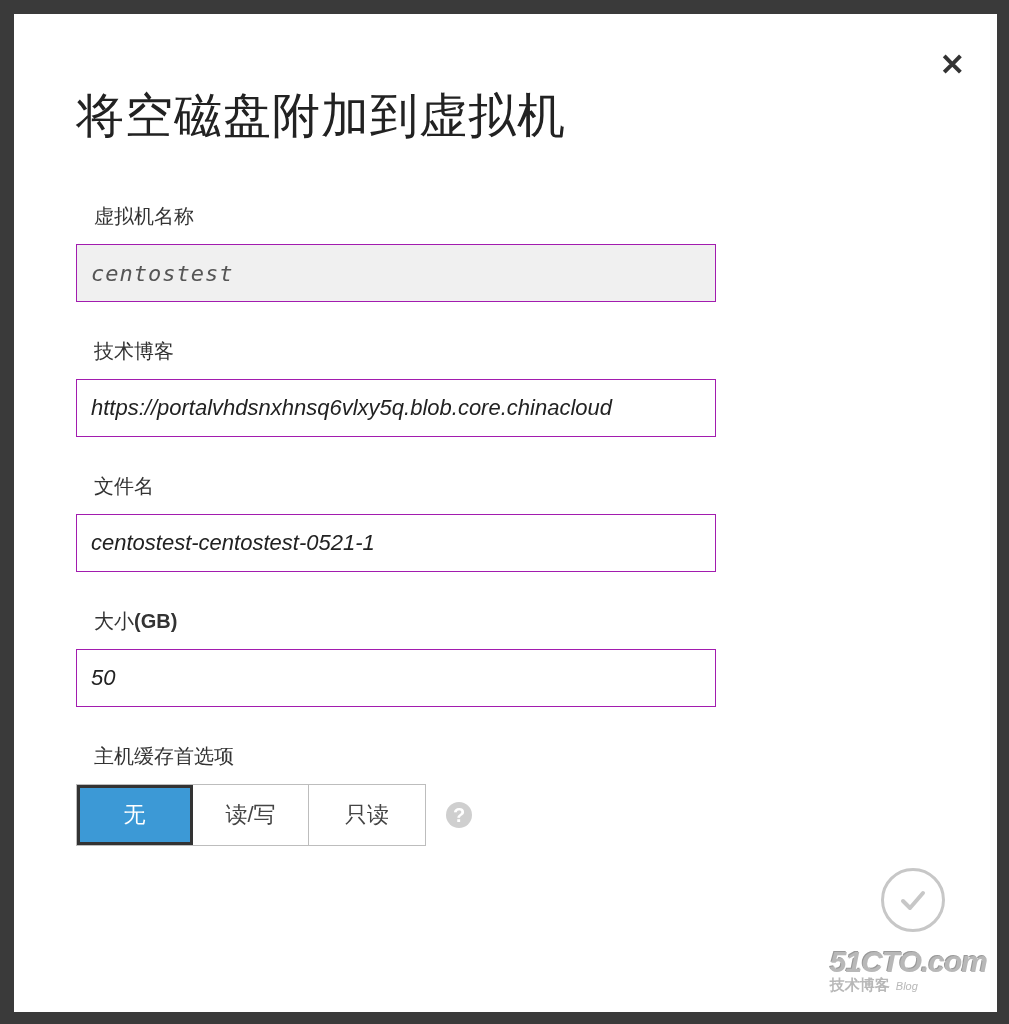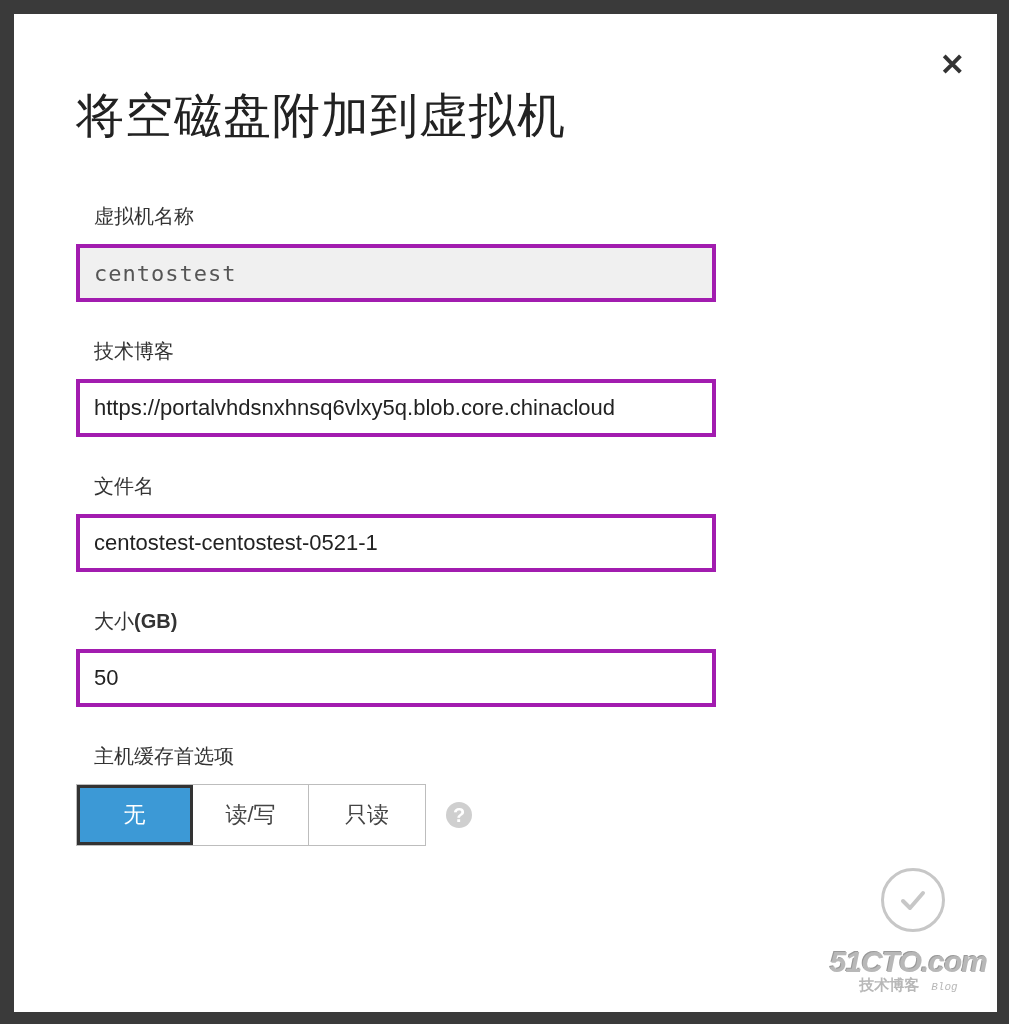--- a/index.html
+++ b/index.html
@@ -44,26 +44,27 @@
       font-size: 20px;
       color: #333;
       margin-bottom: 14px;
       font-weight: 400;
       margin-left: 18px;
     }
     .field-label .bold { font-weight: 700; }
     .text-input {
       width: 100%;
       height: 58px;
-      border: 4px solid #a21caf;
+      border: 1px solid #a21caf;
       padding: 12px 14px;
       font-size: 22px;
       color: #222;
       background: #fff;
       font-family: "Segoe UI", Arial, sans-serif;
+      font-style: italic;
     }
     .text-input.readonly {
       background: #f0f0f0;
       color: #555;
       font-family: Consolas, monospace;
       letter-spacing: 1px;
     }
     .radio-row { display: flex; align-items: center; }
     .radio-group {
       display: flex;
@@ -116,42 +117,41 @@
       cursor: pointer;
       background: transparent;
     }
     .confirm-btn svg { stroke: #c7c7c7; }
     .watermark {
       position: absolute;
       right: 10px;
       bottom: 18px;
       font-family: Arial, sans-serif;
       color: #b8b8b8;
-      text-align: center;
+      text-align: left;
       line-height: 1.05;
       pointer-events: none;
     }
     .watermark .w1 {
       font-size: 30px;
       font-weight: 900;
       font-style: italic;
       letter-spacing: -1px;
       text-shadow: 1px 1px 0 #fff, -1px -1px 0 #999;
     }
     .watermark .w2 {
       font-size: 15px;
       font-weight: 700;
       text-shadow: 1px 1px 0 #fff;
     }
     .watermark .blog {
       font-size: 11px;
       font-style: italic;
-      margin-left: 12px;
+      margin-left: 6px;
       text-shadow: 1px 1px 0 #fff;
-      font-family: Liberation Mono, monospace;
     }
   </style>
 </head>
 <body>
 
 <div class="modal">
 
   <div class="close-btn">✕</div>
 
   <h1 class="dialog-title">将空磁盘附加到虚拟机</h1>

